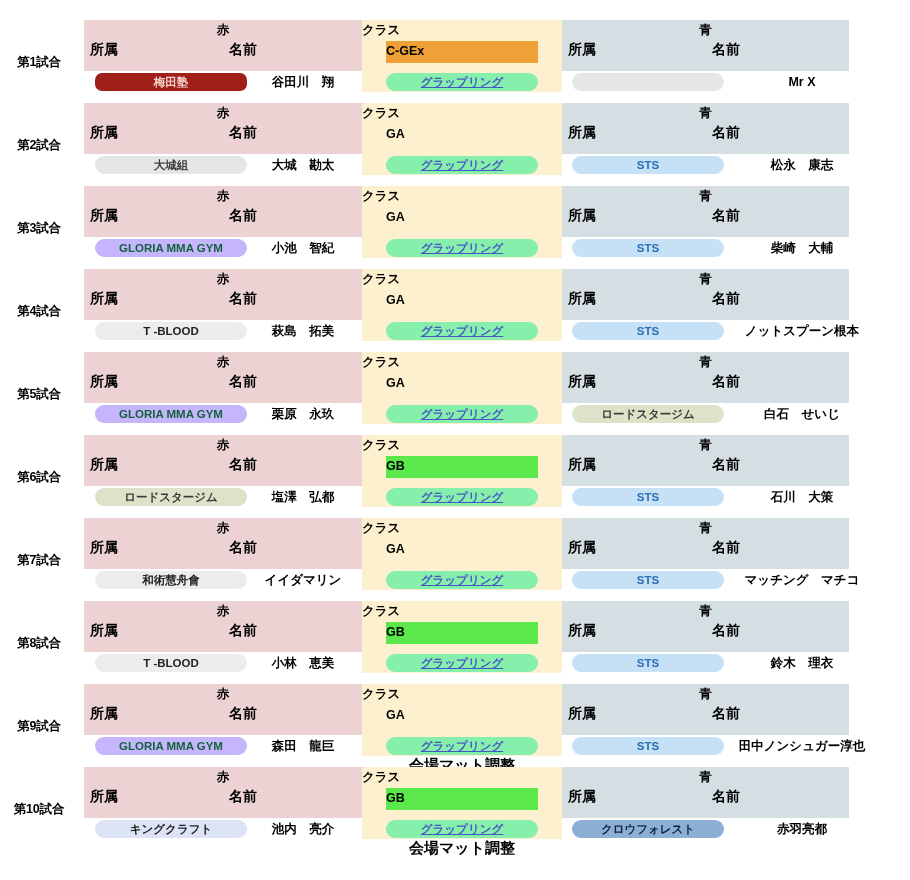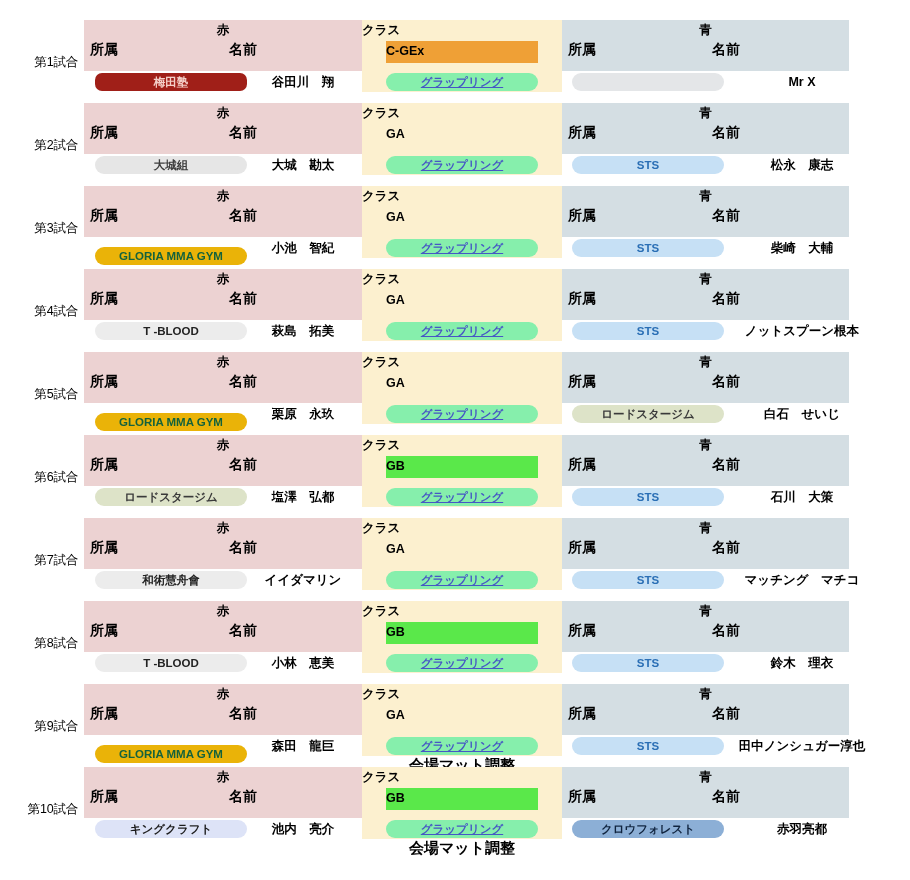--- a/index.html
+++ b/index.html
@@ -16,23 +16,23 @@
   
   .match{
     position:relative;
     height:72px;
     margin-bottom:11px;
   }
   .match .matchno{
     position:absolute;
     left:0;top:35px;
     width:78px;
-    text-align:right;
+    text-align:center;
     font-size:12.5px;
-    font-weight:normal;
+    font-weight:bold;
     letter-spacing:-0.2px;
     color:#000;
     line-height:14px;
   }
 
   
   .band{
     position:absolute;
     top:0;
     height:51px;
@@ -121,21 +121,21 @@
   .aff-red  {left:95px; width:152px;}
   .nam-red  {left:247px;width:112px;}
   .aff-cls  {left:386px;width:152px;}
   .aff-blue {left:572px;width:152px;}
   .nam-blue {left:724px;width:140px;padding-left:8px;}
 
   
   .p-darkred {background:#a01f18;color:#f4cfc8;border-radius:7px;}
   .p-gray    {background:#e6e6e6;color:#3c3c3c;}
   .p-grayempty{background:#e4e6e8;color:transparent;}
-  .p-mint    {background:#eab308;color:#14623c;margin-top:8px;}
+  .p-mint    {background:#c4b5fd;color:#14623c;}
   .p-ltgray  {background:#ececec;color:#222;}
   .p-sage    {background:#dde3c8;color:#3a3a3a;}
   .p-lav     {background:#86efac;color:#4657c4;text-decoration:underline;}
   .p-sts     {background:#c6e0f5;color:#2b6fb5;}
   .p-kc      {background:#dde3f7;color:#1c1c1c;}
   .p-crow    {background:#8cafd6;color:#10243f;}
 
   .note{
     position:absolute;
     top:74px;left:362px;width:200px;

